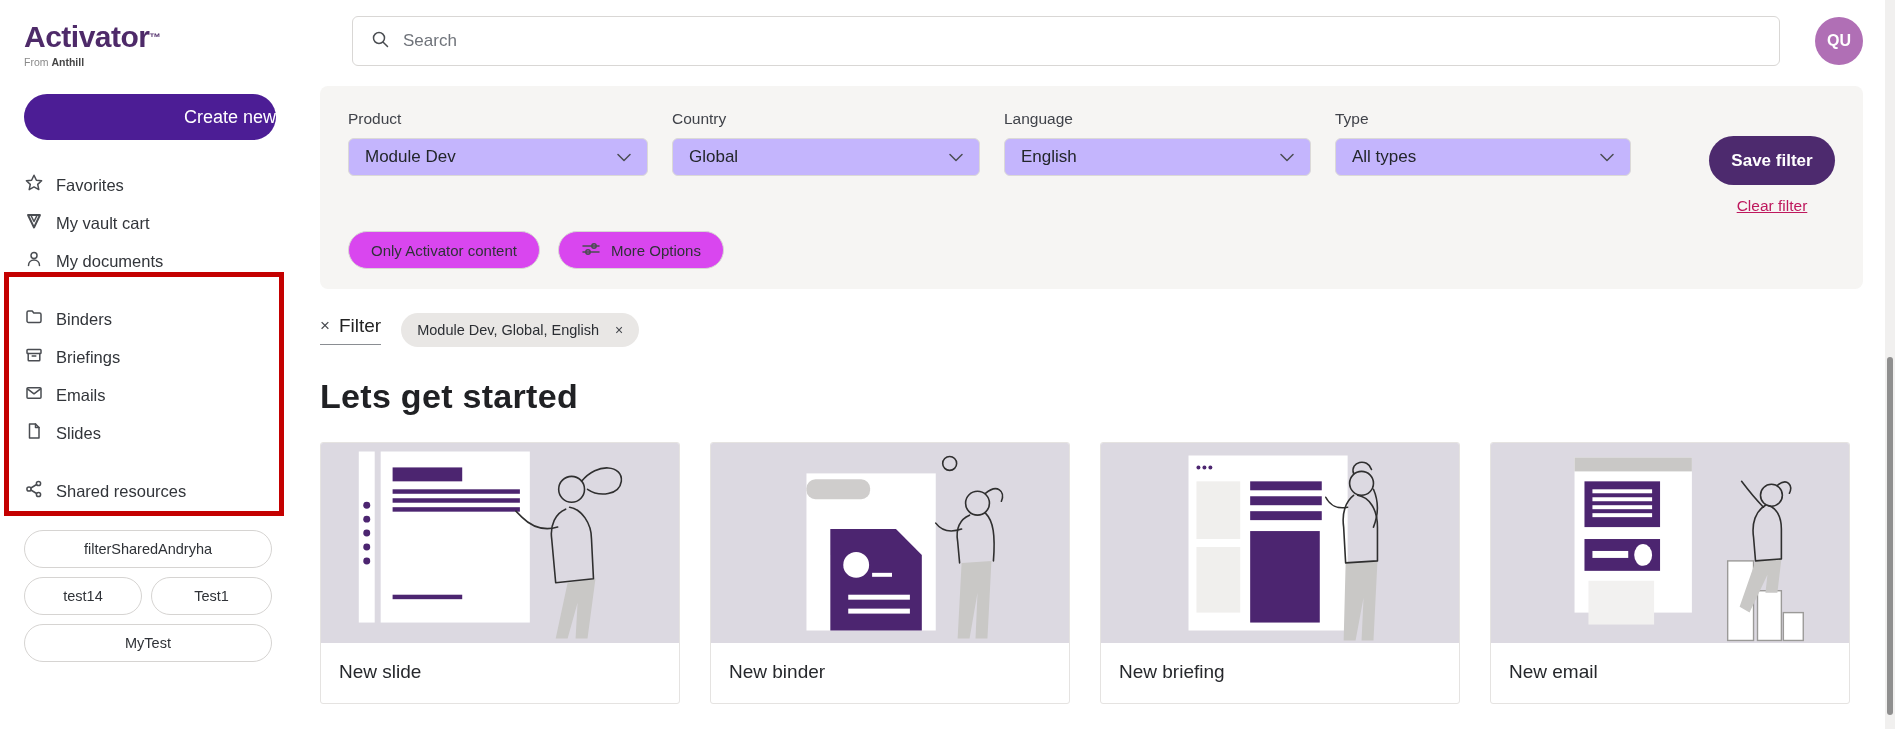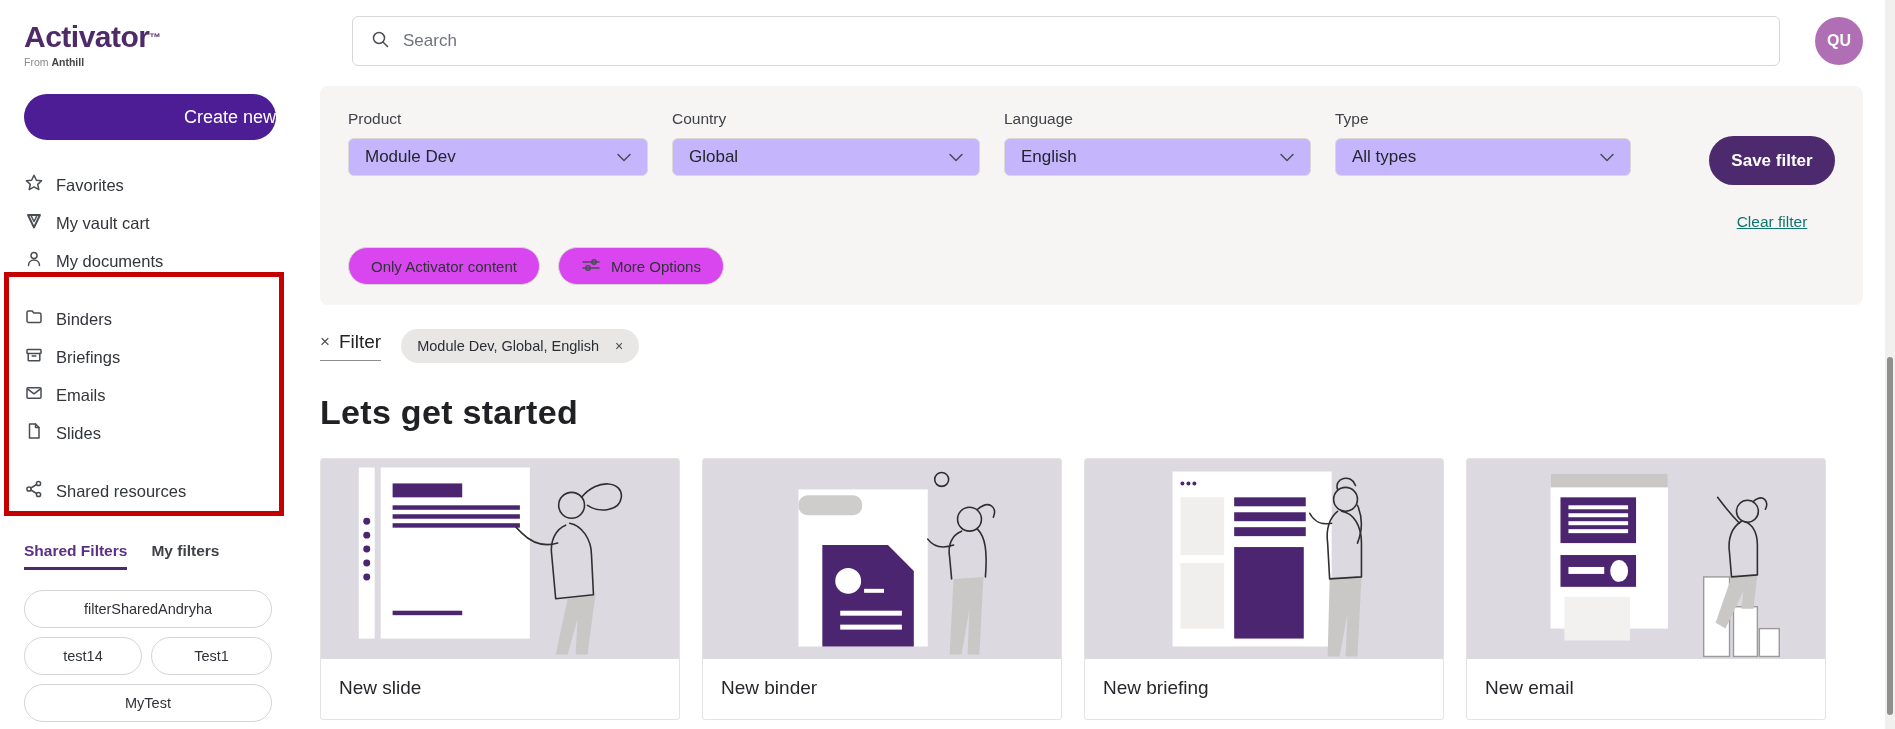--- a/index.html
+++ b/index.html
@@ -67,41 +67,41 @@
     background:#c4b5fd; border:1px solid #dbd9d7; border-radius:6px; height:38px;
     display:flex; align-items:center; justify-content:space-between;
     padding:0 16px; font-size:17px; color:#23262b; cursor:pointer;
   }
   .w1{width:300px}.w2{width:308px}.w3{width:307px}.w4{width:296px}
   .save-col { margin-left:auto; width:126px; display:flex; flex-direction:column; align-items:center; padding-top:26px; }
   .save-btn {
     width:126px; height:49px; background:#4d2a6e; color:#fff; font-size:17px; font-weight:bold;
     border:none; border-radius:25px; cursor:pointer; font-family:inherit;
   }
-  .clear-link { margin-top:28px; font-size:15.5px; color:#0f766e; text-decoration:underline; cursor:pointer; }
+  .clear-link { margin-top:12px; font-size:15.5px; color:#be185d; text-decoration:underline; cursor:pointer; }
   .fp-row2 { display:flex; gap:18px; margin-top:16px; }
   .chip-btn {
     border:1px solid #d8d6d4; border-radius:19px; height:38px; padding:0 22px;
     display:flex; align-items:center; gap:10px; background:#d946ef;
     font-size:15px; font-weight:normal; color:#2f3237; cursor:pointer;
   }
   .filter-bar { display:flex; align-items:center; gap:20px; margin-top:24px; }
   .filter-clear {
     display:flex; align-items:center; gap:9px; padding-bottom:7px;
     border-bottom:1.5px solid #8a8d92; cursor:pointer;
   }
   .filter-clear .x { font-size:17px; color:#4a4d52; }
   .filter-clear .lbl { font-size:19px; color:#232323; }
   .applied-chip {
     background:#e9e7e5; border-radius:17px; height:34px; padding:0 16px;
     display:flex; align-items:center; gap:16px; font-size:14.5px; color:#2b2e33;
   }
   .applied-chip .x { font-size:14px; color:#45484d; cursor:pointer; }
   .heading { margin-top:30px; font-size:34px; font-weight:600; color:#202124; letter-spacing:0.3px; }
-  .cards { display:flex; gap:22px; margin-top:26px; }
+  .cards { display:flex; gap:30px; margin-top:26px; }
   .card { width:360px; border:1px solid #e5e3e1; border-radius:3px; overflow:hidden; background:#fff; cursor:pointer; }
   .card-img { height:200px; background:#dcd9e1; }
   .card-img svg { display:block; }
   .card-footer { height:60px; padding:18px 0 0 18px; font-size:19px; color:#26282c; }
   .ill-stroke { stroke:#2f2f2f; stroke-width:1.6; fill:none; stroke-linecap:round; stroke-linejoin:round; }
   
   .scroll-track { position:absolute; right:0; top:0; width:10px; height:729px; background:#f1f0ef; }
   .scroll-thumb { position:absolute; right:2px; top:357px; width:6px; height:358px; background:#8f8f8f; border-radius:3px; cursor:pointer; }
 </style>
 </head>
@@ -174,24 +174,20 @@
             <circle class="icon-stroke" cx="14.5" cy="4.5" r="2.1"></circle>
             <circle class="icon-stroke" cx="14.5" cy="15.5" r="2.1"></circle>
             <path class="icon-stroke" d="M6.9 9 L12.6 5.5 M6.9 11 L12.6 14.5"></path>
           </svg></span>
       <span>Shared resources</span>
     </div>
   </div>
 
   <div class="annotation-box"></div>
 
-  <div class="filter-tabs">
-    <div class="ftab active">Shared Filters</div>
-    <div class="ftab">My filters</div>
-  </div>
 
   <div class="pill-list">
     <div class="pill-row">
       <div class="s-pill wide">filterSharedAndryha</div>
     </div>
     <div class="pill-row">
       <div class="s-pill half1">test14</div>
       <div class="s-pill half2">Test1</div>
     </div>
     <div class="pill-row">

